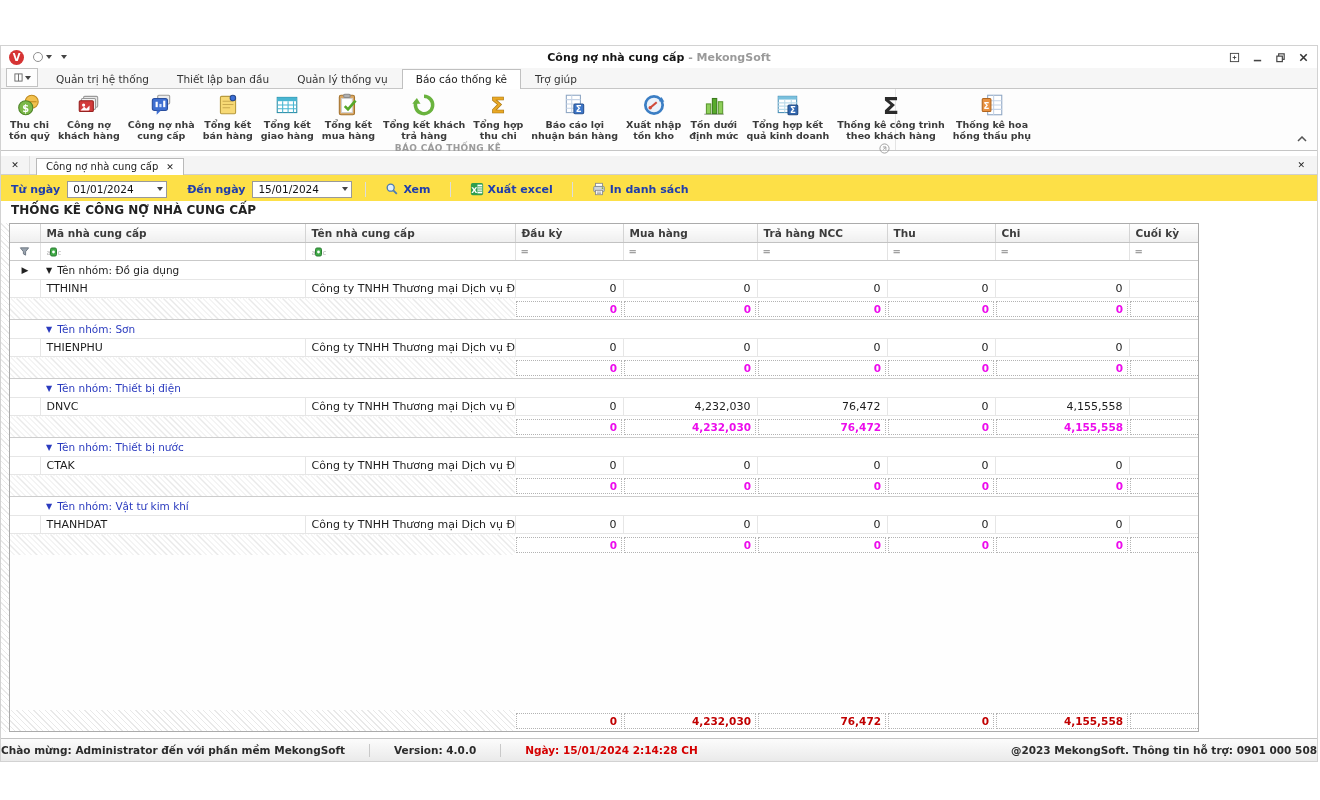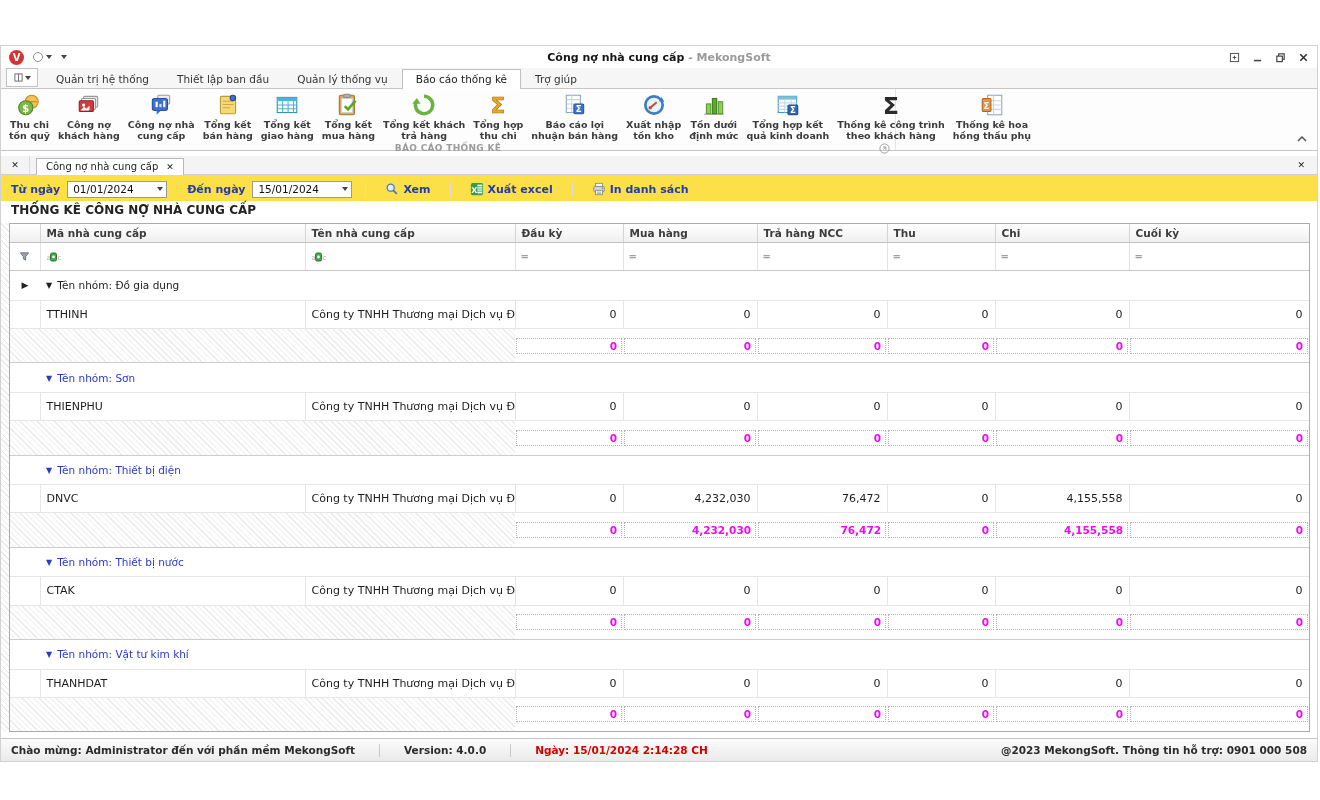--- a/index.html
+++ b/index.html
@@ -53,21 +53,21 @@
   .sep{width:1px;height:15px;background:#ddd;margin:0 6px}
   .act-btn{display:flex;align-items:center;gap:4px;font-size:11px;font-weight:bold;color:#1f3dad;padding:0 6px;white-space:nowrap}
   .act-btn svg{width:14px;height:14px;display:block}
 
   .report-title{height:20px;flex:0 0 20px;font-size:12px;font-weight:bold;color:#222;padding:2px 0 0 10px}
 
   
   .grid-area{flex:1;position:relative;margin-bottom:6px}
   .hatch{background-image:repeating-linear-gradient(45deg,#ffffff 0px,#ffffff 3px,#e9e9e9 3px,#e9e9e9 4px)}
   .left-strip{position:absolute;left:0;top:0;bottom:0;width:8px}
-  .grid-frame{position:absolute;left:8px;top:0;bottom:0;width:1301px;border:1px solid #ababab;box-sizing:border-box;background:#fff;display:flex;overflow:hidden}
+  .grid-frame{position:absolute;left:8px;top:0;bottom:0;width:1190px;border:1px solid #ababab;box-sizing:border-box;background:#fff;display:flex;flex-direction:column;overflow:hidden}
   table.grid{border-collapse:collapse;table-layout:fixed;width:1299px;font-size:11px}
   table.grid th{height:18px;background:linear-gradient(#ffffff,#efefef);border-right:1px solid #d4d4d4;border-bottom:1px solid #c2c2c2;font-weight:bold;color:#3c3c3c;text-align:left;padding:0 6px;font-size:10.5px;overflow:hidden;white-space:nowrap}
   tr.filter-row td{height:17px;border-right:1px solid #e3e3e3;border-bottom:1px solid #c9c9c9;padding:0 5px;color:#999;background:#fff}
   tr.filter-row .op{display:flex;align-items:center;gap:2px}
   tr.filter-row .eq{font-size:10px;font-weight:bold;color:#a0a0a0}
   td.ind{padding:0;text-align:center}
   tr.group-row td{height:18px;border-top:1px solid #cdcdcd;border-bottom:1px solid #e6e6e6;padding:0 4px;background:#fff}
   .group-cell{font-weight:normal;font-size:10.5px}
   .group-cell .tri{display:inline-block;margin:0 5px 0 2px;font-size:8px;vertical-align:1px}
   .g-blue{color:#2b3bbf}
@@ -76,21 +76,21 @@
   td.num{text-align:right}
   tr.subtotal-row td{height:21px;padding:0;border:none}
   .tot-box{height:14px;border:1px dotted #b3b3b3;margin:2.5px 1px;display:flex;align-items:center;justify-content:flex-end;padding:0 4px;font-weight:bold;font-size:10.5px}
   .mag{color:#ec0cec}
   .red{color:#c00000}
   .grid-filler{flex:1;background:#fefefe}
   .focus-arrow{font-size:9px;color:#222;line-height:17px}
   .funnel-wrap{display:flex;justify-content:center}
 
   
-  .statusbar{height:22px;flex:0 0 22px;border-top:1px solid #c4c4c4;background:linear-gradient(#fcfcfc,#eaeaea);display:flex;align-items:center;padding:0 10px;font-size:10.5px;font-weight:bold;color:#2b2b2b;gap:24px}
+  .statusbar{height:22px;flex:0 0 22px;border-top:1px solid #c4c4c4;background:linear-gradient(#fcfcfc,#eaeaea);display:flex;align-items:center;padding:0 0;font-size:10.5px;font-weight:bold;color:#2b2b2b;gap:24px}
   .sb-sep{width:1px;height:13px;background:#c9c9c9}
   .sb-date{color:#d40000}
   .sb-right{margin-left:auto}
 </style>
 </head>
 <body>
 
 <div class="window">
 
   <div class="titlebar">

